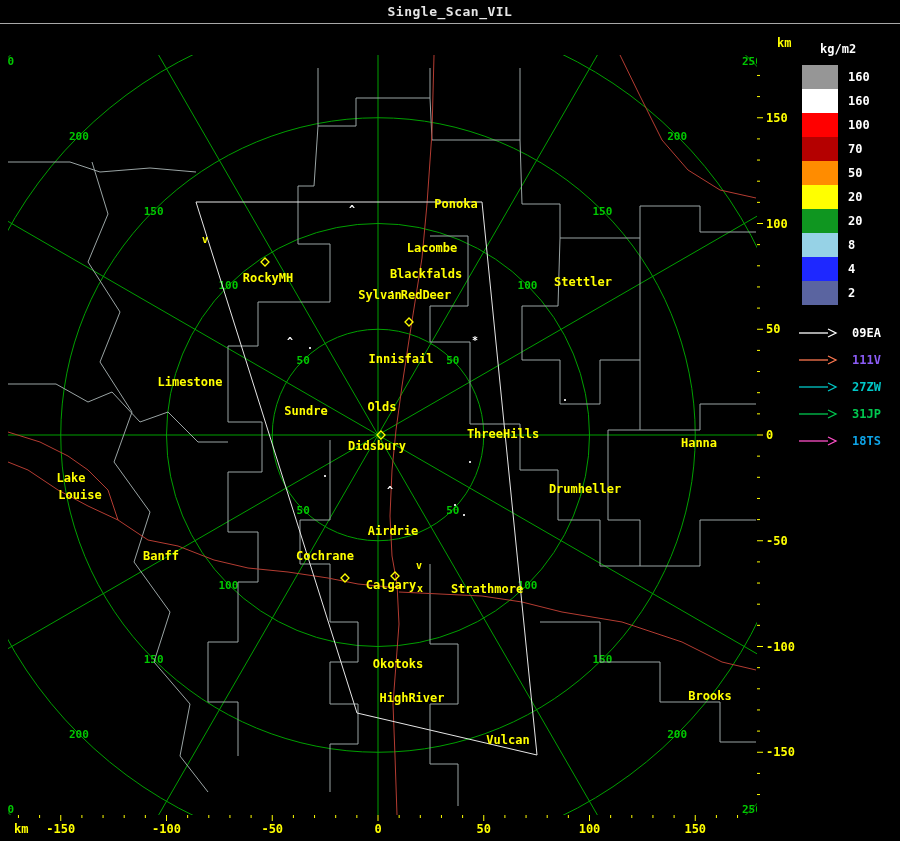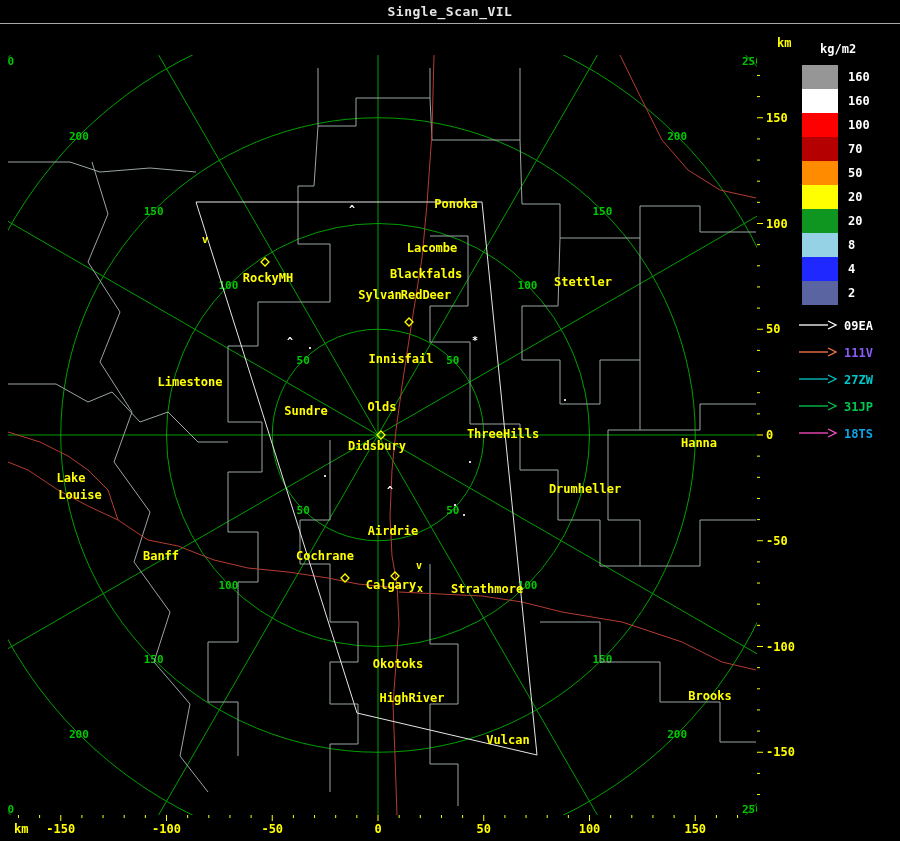--- a/index.html
+++ b/index.html
@@ -10,21 +10,21 @@
   .title-sep{position:absolute;top:23px;left:0;width:100%;height:1px;background:#a8a8a8;}
   .timestamp{position:absolute;top:33px;left:8px;color:#ffff00;font-size:13px;}
   #map-svg{position:absolute;top:0;left:0;}
   #map-svg text{font-family:"DejaVu Sans Mono",monospace;}
   .sidebar{position:absolute;left:798px;top:42px;width:102px;color:#ffffff;}
   .cb-title{font-size:12px;margin-left:22px;margin-bottom:9px;color:#ffffff;}
   .cb-row{display:flex;height:24px;align-items:center;}
   .cb-swatch{width:36px;height:24px;margin-left:4px;flex:none;}
   .cb-label{margin-left:10px;font-size:12px;color:#ffffff;}
   #tracks{margin-top:14px;}
-  .track-row{display:flex;height:27px;}
+  .track-row{display:flex;align-items:center;height:27px;gap:8px;}
   .track-label{margin-left:6px;font-size:12px;}
 </style>
 </head>
 <body>
 
 <div class="screen">
   <div class="titlebar">Single_Scan_VIL</div>
   <div class="title-sep"></div>
 
   <svg id="map-svg" width="900" height="841">

